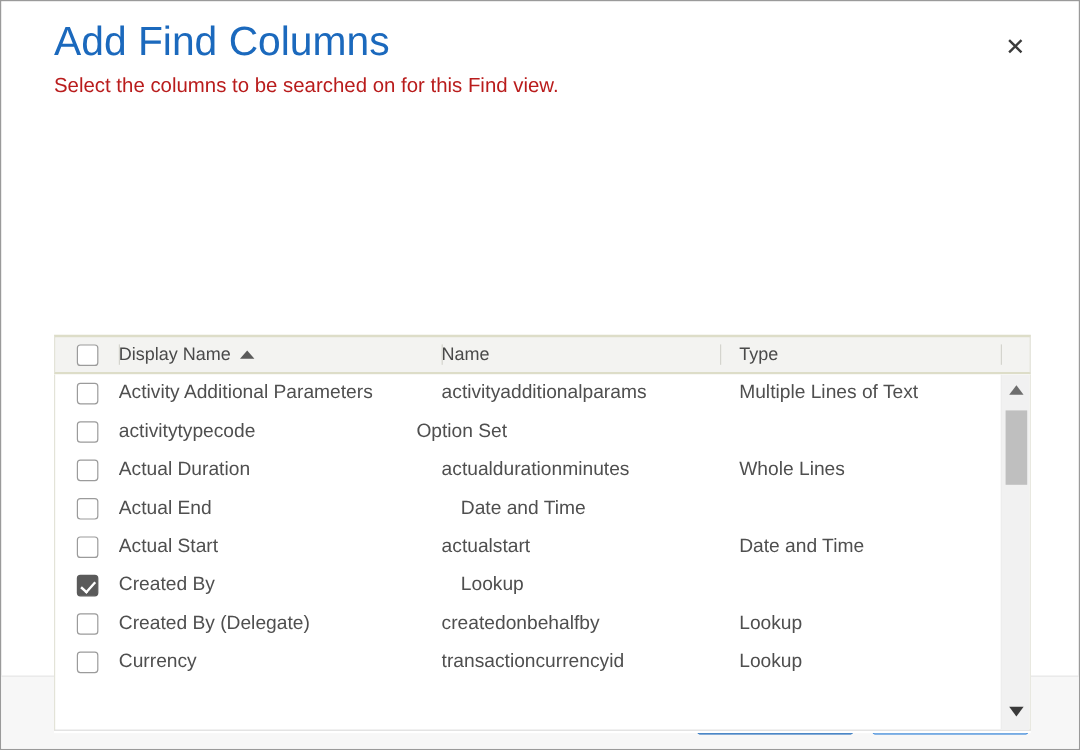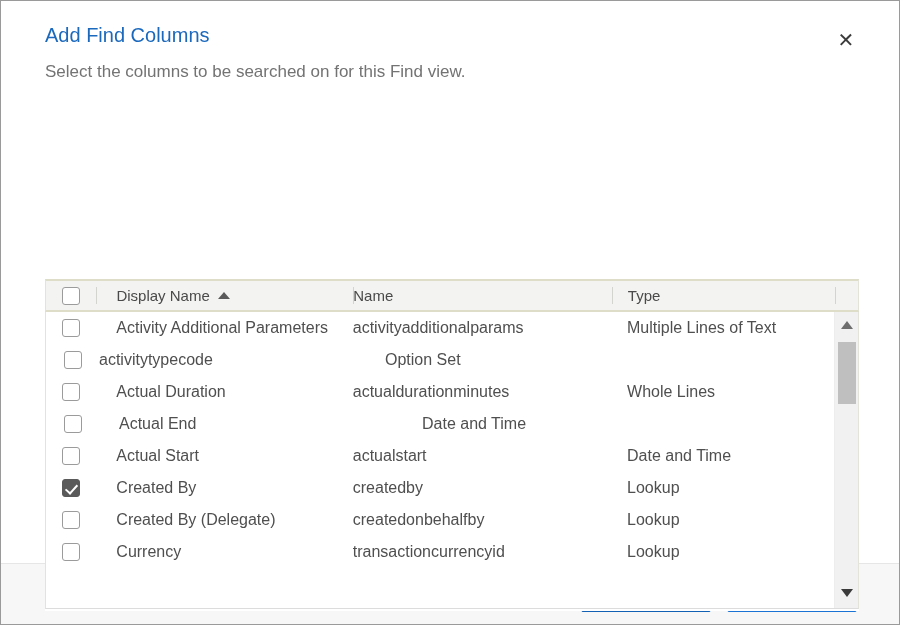--- a/index.html
+++ b/index.html
@@ -22,29 +22,29 @@
     flex-direction: column;
   }
 
   
   .dlg-header {
     position: relative;
     padding: 14px 44px 0 44px;
     flex: 0 0 auto;
   }
   .dlg-title {
-    font-size: 20px;
+    font-size: 34px;
     font-weight: 400;
     color: #1b69bd;
     line-height: 40px;
     letter-spacing: 0px;
   }
   .dlg-subtitle {
     font-size: 17px;
-    color: #737373;
+    color: #b91c1c;
     line-height: 26px;
     margin-top: 4px;
   }
   .close-btn {
     position: absolute;
     top: 24px;
     right: 38px;
     width: 30px;
     height: 30px;
     border: none;
@@ -88,23 +88,23 @@
     font-size: 15px;
     color: #4a4a4a;
     display: flex;
     align-items: center;
     height: 100%;
     position: relative;
     cursor: pointer;
     user-select: none;
   }
   .col-check  { width: 53px; justify-content: center; }
-  .col-dname  { width: 269px; padding-left: 20px; }
+  .col-dname  { width: 269px; padding-left: 0; }
   .col-name   { width: 232px; }
-  .col-type   { width: 234px; padding-left: 16px; margin-left: 38px; }
+  .col-type   { width: 234px; padding-left: 16px; }
   .col-extra  { width: 24px; }
 
   .vdiv {
     position: absolute;
     left: 0;
     top: 6px;
     bottom: 6px;
     width: 1px;
     background: #d4d4ce;
   }
@@ -327,21 +327,20 @@
               </div>
               <div class="cell col-dname">Actual Start</div>
               <div class="cell col-name">actualstart</div>
               <div class="cell col-type">Date and Time</div>
             </div>
             <div class="grow">
               <div class="cell col-check" style="justify-content: center;">
                 <span class="cbx checked"></span>
               </div>
               <div class="cell col-dname">Created By</div>
-              <div class="cell col-name">createdby</div>
               <div class="cell col-type">Lookup</div>
             </div>
             <div class="grow">
               <div class="cell col-check" style="justify-content: center;">
                 <span class="cbx"></span>
               </div>
               <div class="cell col-dname">Created By (Delegate)</div>
               <div class="cell col-name">createdonbehalfby</div>
               <div class="cell col-type">Lookup</div>
             </div>

